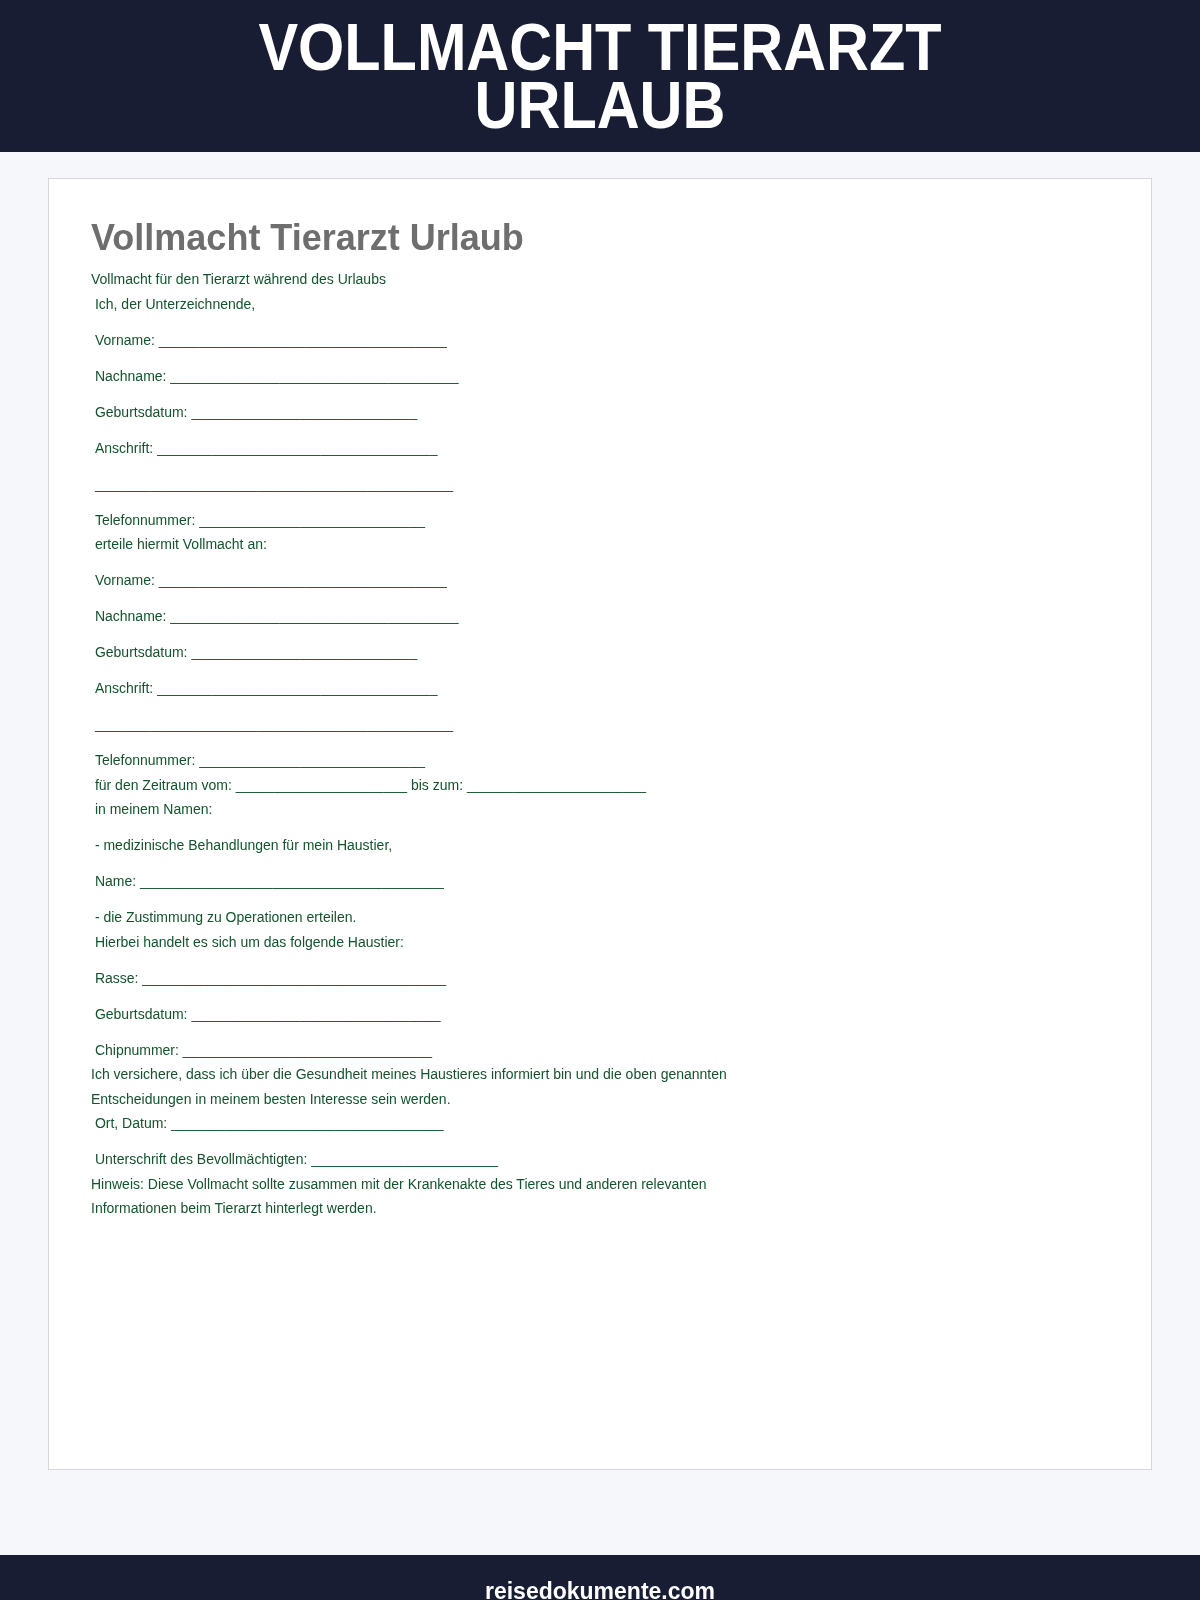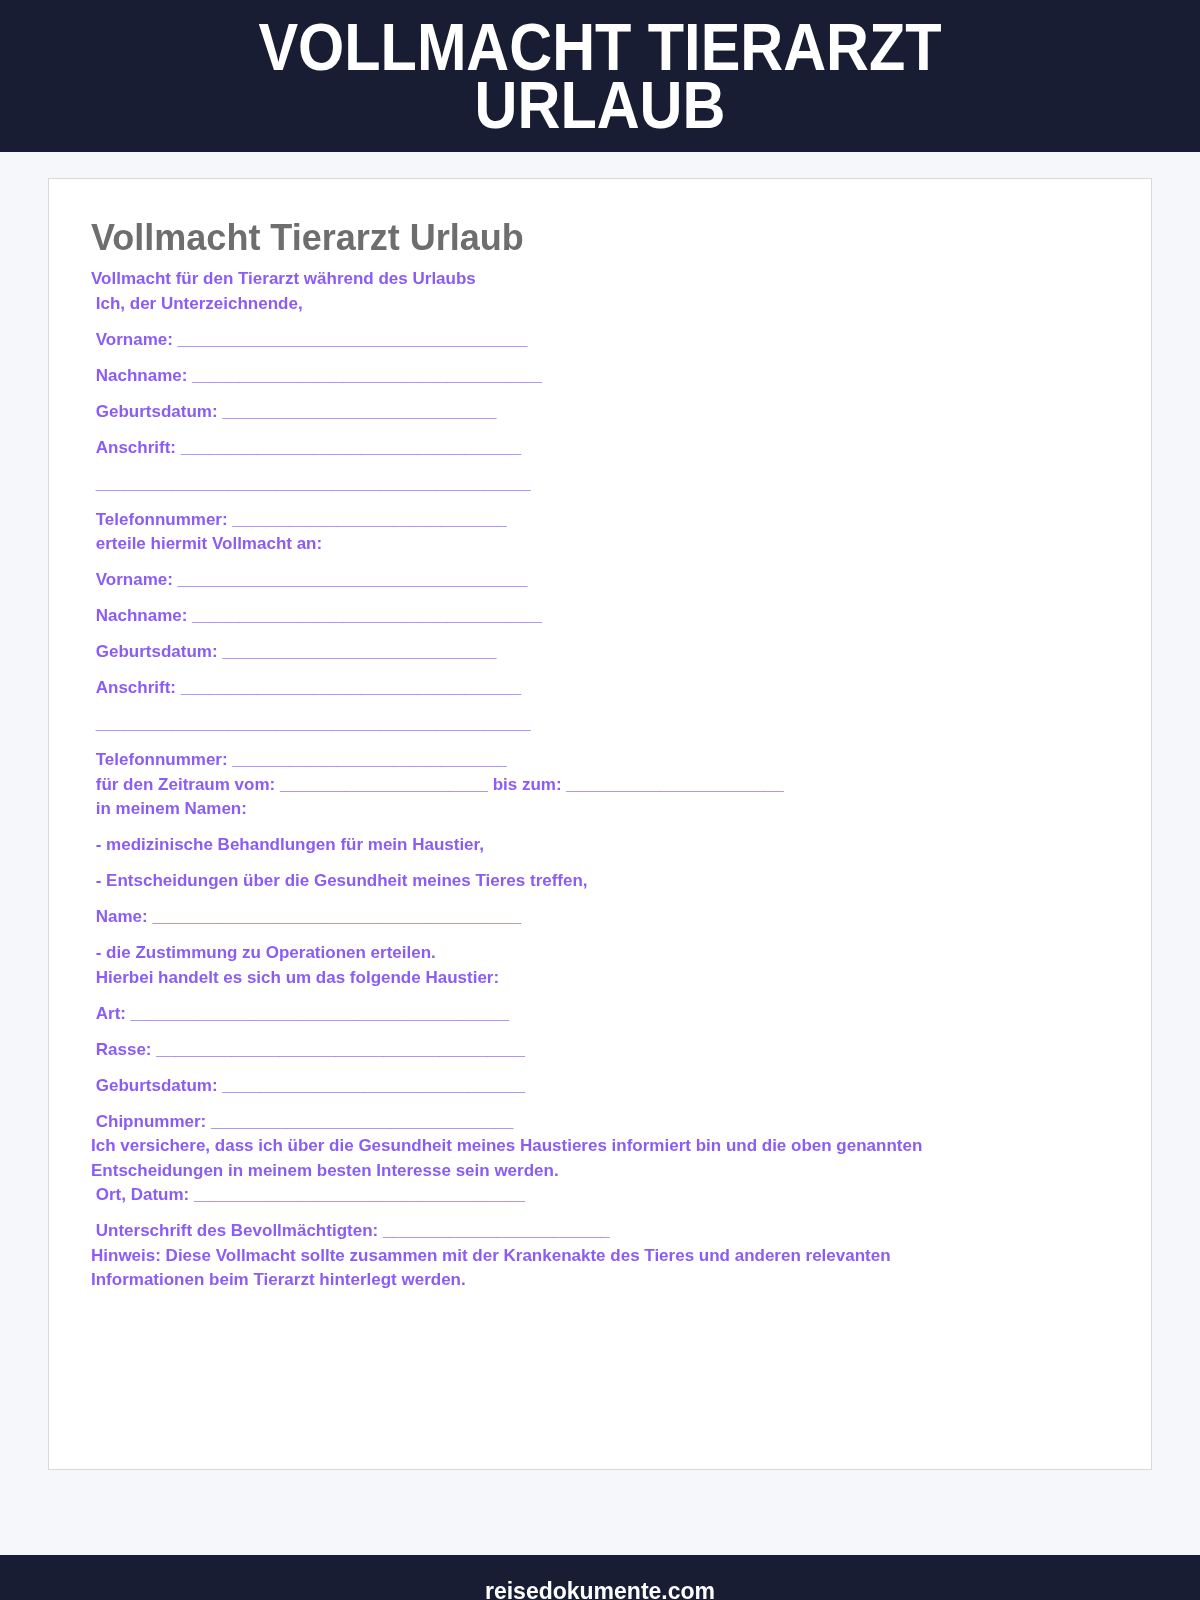--- a/index.html
+++ b/index.html
@@ -48,24 +48,24 @@
   .doc-title {
     margin: 0 0 8px 0;
     font-size: 36px;
     line-height: 42px;
     font-weight: 700;
     color: #6e6e6e;
   }
   .doc-body { }
   .doc-para {
     margin: 0 0 11.5px 0;
-    font-size: 17px;
+    font-size: 14px;
     line-height: 24.5px;
-    font-weight: 700;
-    color: #8b5cf6;
+    font-weight: 400;
+    color: #14532d;
     white-space: pre-wrap;
     word-break: normal;
   }
 
   
   .site-footer {
     width: 1200px;
     height: 72px;
     margin-top: 85px;
     background: #181d33;
@@ -100,25 +100,23 @@
  erteile hiermit Vollmacht an:</p>
       <p class="doc-para"> Vorname: _____________________________________</p>
       <p class="doc-para"> Nachname: _____________________________________</p>
       <p class="doc-para"> Geburtsdatum: _____________________________</p>
       <p class="doc-para"> Anschrift: ____________________________________</p>
       <p class="doc-para"> ______________________________________________</p>
       <p class="doc-para"> Telefonnummer: _____________________________
  für den Zeitraum vom: ______________________ bis zum: _______________________
  in meinem Namen:</p>
       <p class="doc-para"> - medizinische Behandlungen für mein Haustier,</p>
-      <p class="doc-para"> - Entscheidungen über die Gesundheit meines Tieres treffen,</p>
       <p class="doc-para"> Name: _______________________________________</p>
       <p class="doc-para"> - die Zustimmung zu Operationen erteilen.
  Hierbei handelt es sich um das folgende Haustier:</p>
-      <p class="doc-para"> Art: ________________________________________</p>
       <p class="doc-para"> Rasse: _______________________________________</p>
       <p class="doc-para"> Geburtsdatum: ________________________________</p>
       <p class="doc-para"> Chipnummer: ________________________________
 Ich versichere, dass ich über die Gesundheit meines Haustieres informiert bin und die oben genannten
 Entscheidungen in meinem besten Interesse sein werden.
  Ort, Datum: ___________________________________</p>
       <p class="doc-para"> Unterschrift des Bevollmächtigten: ________________________
 Hinweis: Diese Vollmacht sollte zusammen mit der Krankenakte des Tieres und anderen relevanten
 Informationen beim Tierarzt hinterlegt werden.</p>
     </div>

